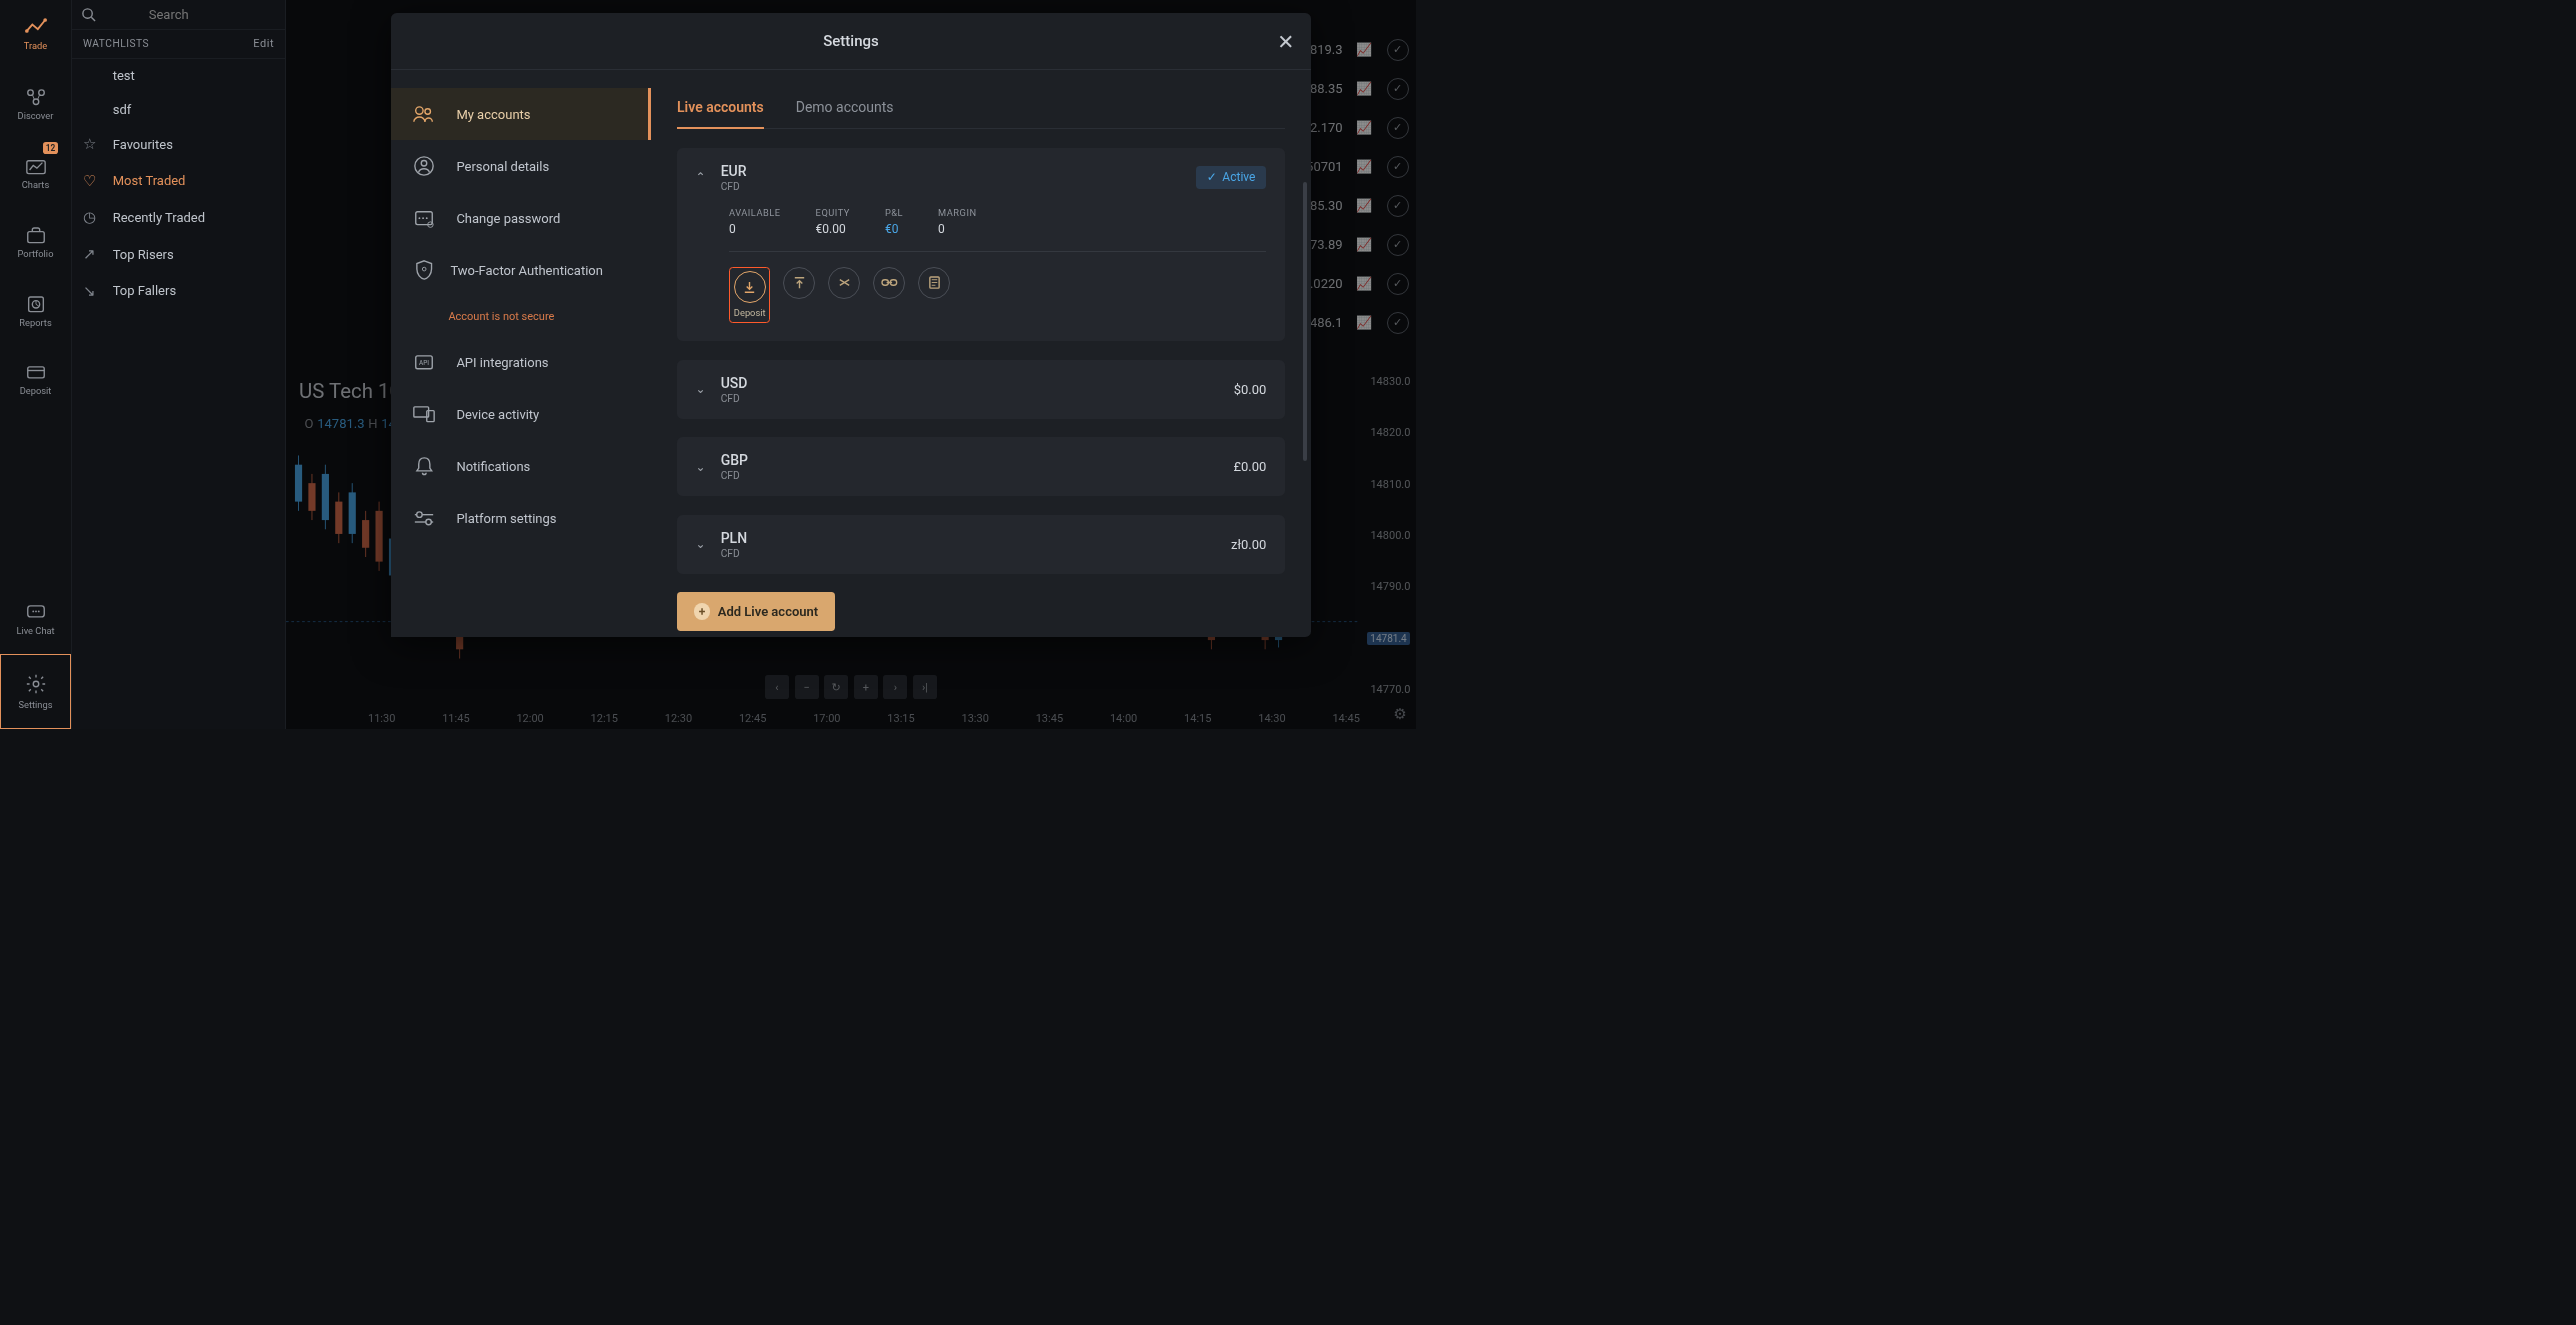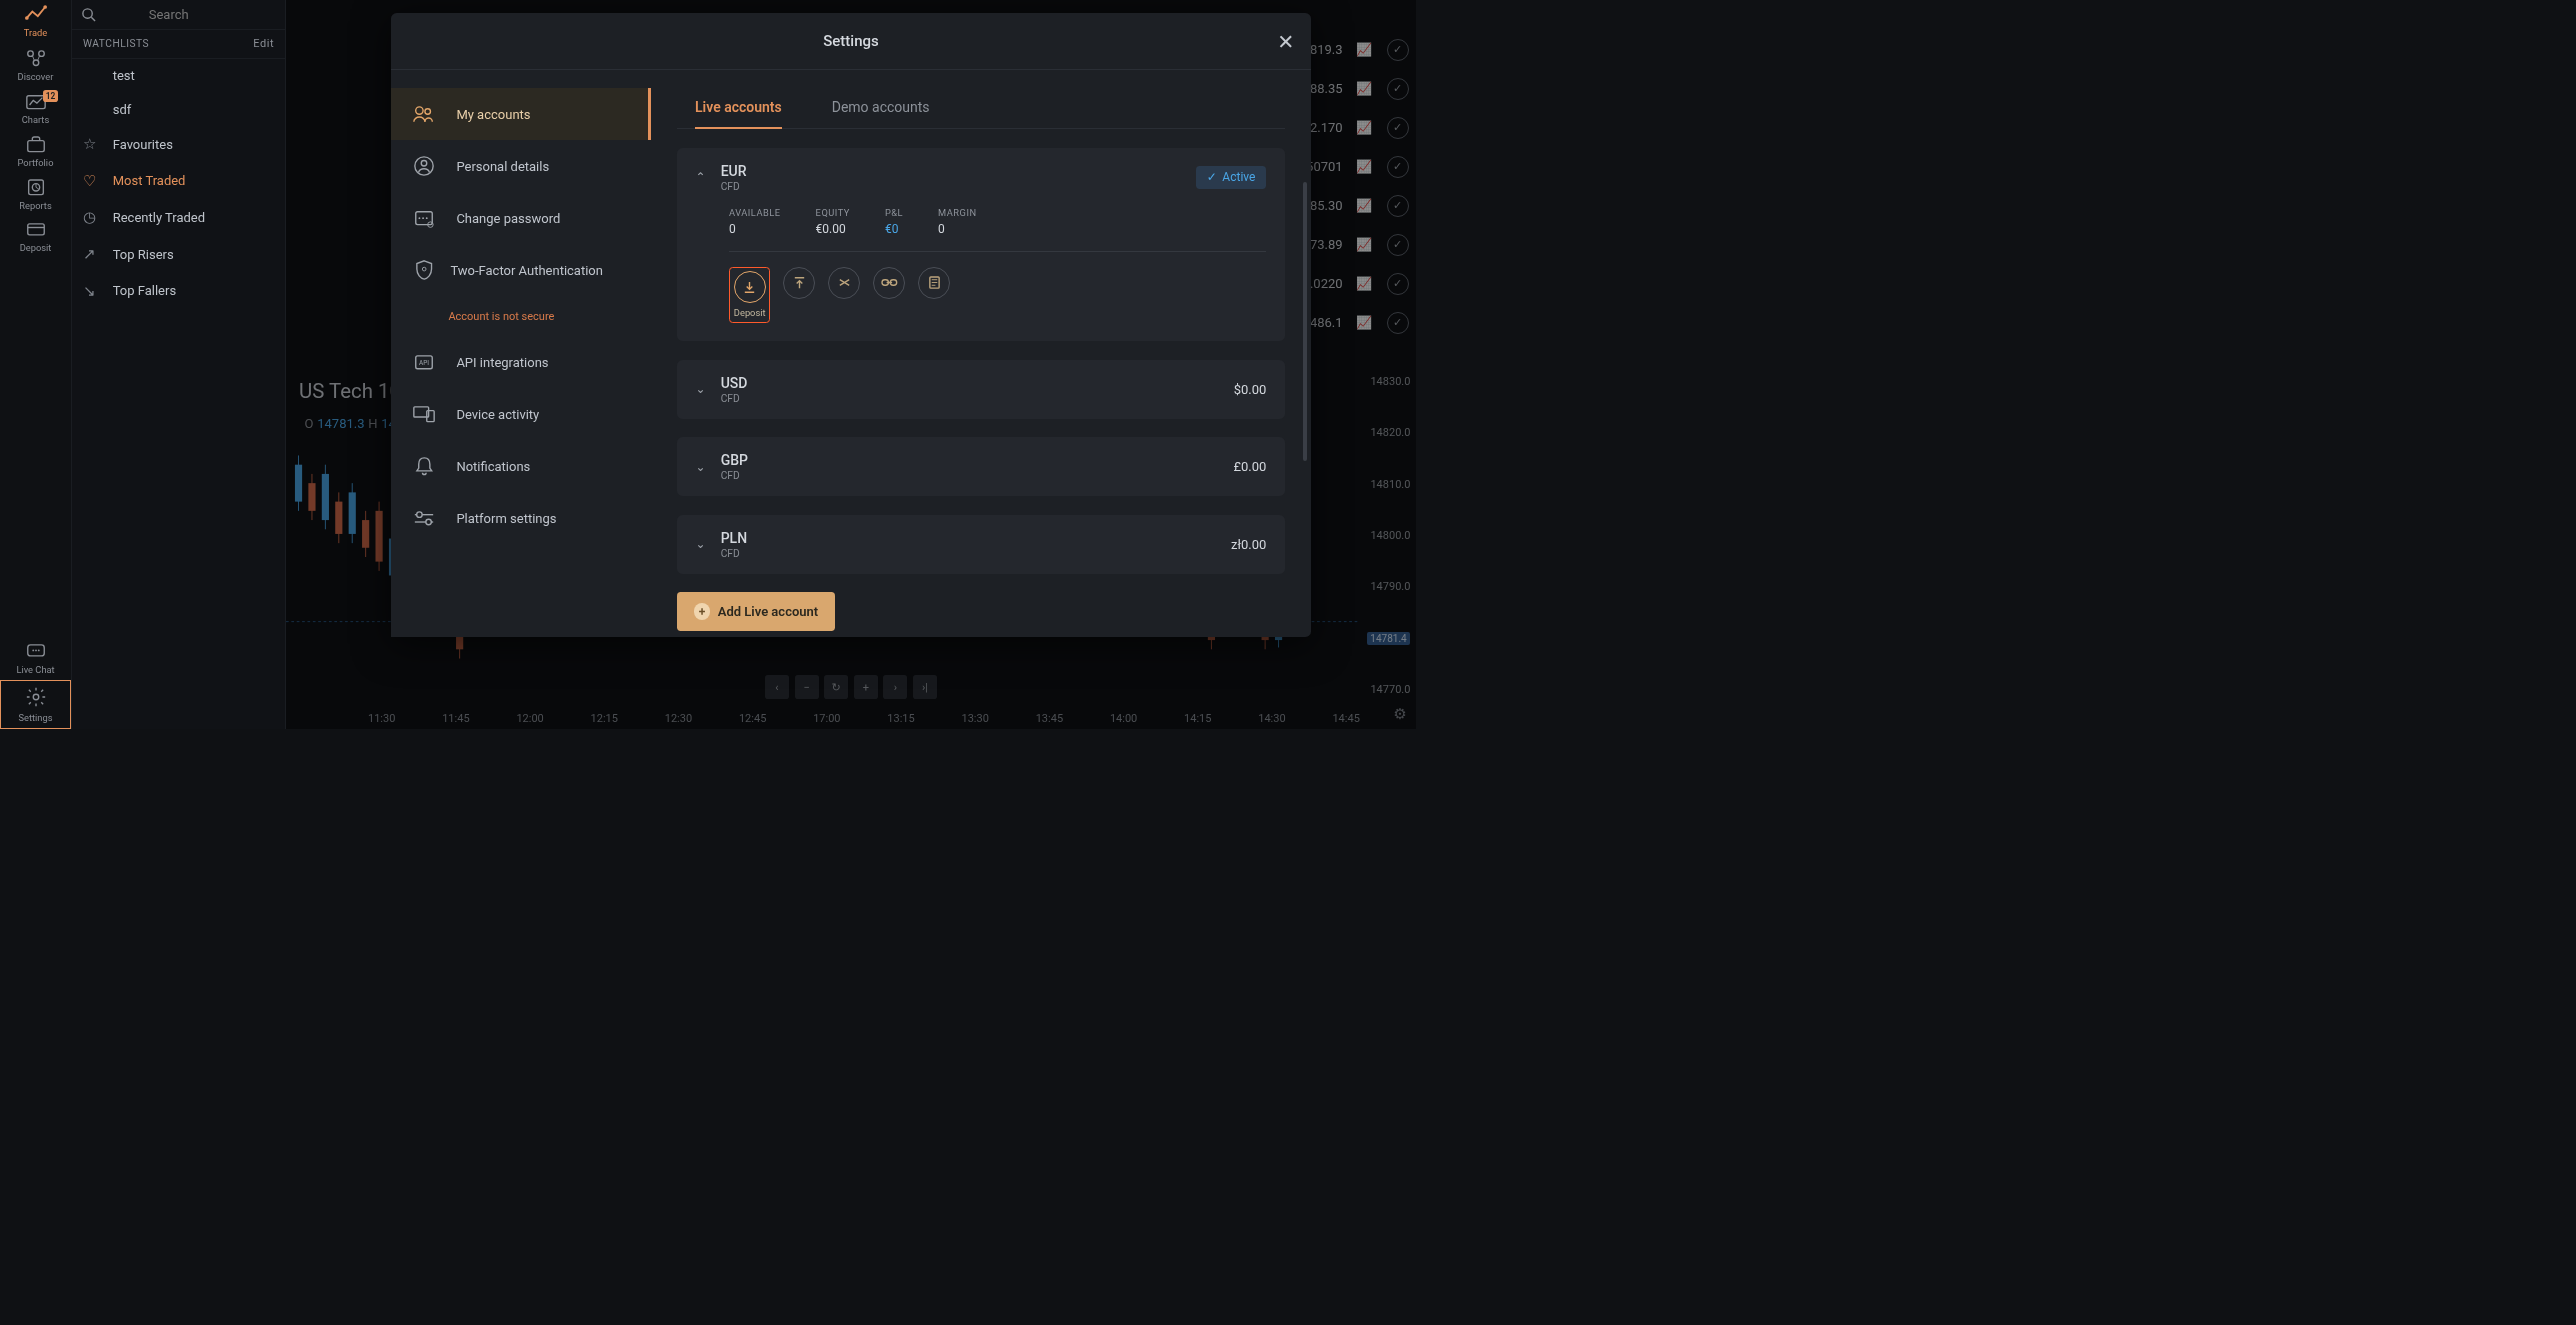--- a/index.html
+++ b/index.html
@@ -1,19 +1,19 @@
 <!DOCTYPE html>
 <html style="font-size:15px"><head>
 <meta charset="utf-8">
 <style>
 * { box-sizing: border-box; margin: 0; padding: 0; font-family: -apple-system, BlinkMacSystemFont, "Segoe UI", Roboto, sans-serif; }
 html, body { width: 100%; height: 100%; background: #0f1114; color: #969ba1; overflow: hidden; }
 .app { display: flex; width: 1416px; height: 729px; position: relative; }
 .nav-rail { width: 72px; background: #0f1114; display: flex; flex-direction: column; align-items: center; padding-top: 0; border-right: 0.9px solid #1a1d22; }
-.nav-item { width: 100%; display:flex; flex-direction: column; align-items:center; justify-content:flex-end; padding:5px 0; font-size:9.3px; color:#8a8e95; cursor:pointer; position:relative;}
+.nav-item { width: 100%; display:flex; flex-direction: column; align-items:center; justify-content:flex-end; padding:18px 0; font-size:9.3px; color:#8a8e95; cursor:pointer; position:relative;}
 .nav-item .icon { font-size:20.4px; margin-bottom:3.7px; color:#8a8e95;}
 .nav-item.active .icon, .nav-item.active { color:#e3915b; }
 .nav-badge { position:absolute; top:3.7px; right:13px; background:#e3915b; color:#222; font-size:8.4px; padding:0.9px 2.8px; border-radius:2.8px; font-weight:600;}
 .nav-spacer { flex:1; }
 .nav-item.highlight-box { border:1.9px solid #e3915b; }
 
 .sidebar2 { width:214px; background:#101216; display:flex; flex-direction:column; border-right:0.9px solid #1a1d22;}
 .search-row { display:flex; align-items:center; padding:3.7px 9.3px; color:#8a8e95; font-size:13px; height:30px; border-bottom:0.9px solid #1a1d22;}
 .search-row input { background:transparent; border:none; color:#ffffff; font-size:13px; margin-left:7.4px; width:130px; outline:none;text-align:center; }
 .wl-header { display:flex; align-items:center; justify-content:space-between; padding:7.4px 11px; font-size:10.2px; letter-spacing:0.5px; color:#8a8e95; border-bottom:0.9px solid #1a1d22;}
@@ -57,21 +57,21 @@
 .mnav-item { display:flex; align-items:center; padding:13px 20.4px; font-size:13px; color:#c0c5cd; cursor:pointer; gap:19px;}
 .mnav-item .micon { width:26px; height:26px; display:flex; align-items:center; justify-content:center; color:#9ea3aa; font-size:16.7px;}
 .mnav-item.active { background:#2c2922; color:#e9cfa9; position:relative;}
 .mnav-item.active::after { content:''; position:absolute; right:0; top:0; bottom:0; width:2.8px; background:#e3915b; }
 .mnav-item.active .micon { color:#e3a66a;}
 .mnav-2fa { display:flex; flex-direction:column; align-items:flex-start; }
 .mnav-2fa .sub { font-size:11px; color:#d87a4a; margin-top:8px;}
 
 .modal-content { flex:1; padding:18.6px 26px; position:relative; overflow-y:auto;}
 .tabs { display:flex; gap:32px; border-bottom:0.9px solid #2a2e35; }
-.tab { padding:11px 0 13px; font-size:14px; color:#8c9199; cursor:pointer; position:relative;margin-left:18px;}
+.tab { padding:11px 0 13px; font-size:14px; color:#8c9199; cursor:pointer; position:relative;}
 .tab.active { color:#e3915b; font-weight:600;}
 .tab.active::after { content:''; position:absolute; left:0; right:0; bottom:-0.9px; height:1.9px; background:#e3915b;}
 
 .acct-card { background:#24272d; border-radius:5.6px; margin-top:18.6px; padding:0; }
 .acct-head { display:flex; align-items:center; padding:15px 18.6px; cursor:pointer;}
 .acct-chevron { color:#9ca1a8; margin-right:15px; font-size:12px;}
 .acct-name { font-size:14px; color:#d4d8de; font-weight:500;}
 .acct-type { font-size:10.2px; color:#8a8e95; margin-top:1.9px;}
 .acct-right { margin-left:auto; }
 .active-badge { background:#2a3a4d; color:#4aa6e6; font-size:12px; padding:4.6px 11px; border-radius:3.7px; display:flex; align-items:center; gap:5.6px;}

